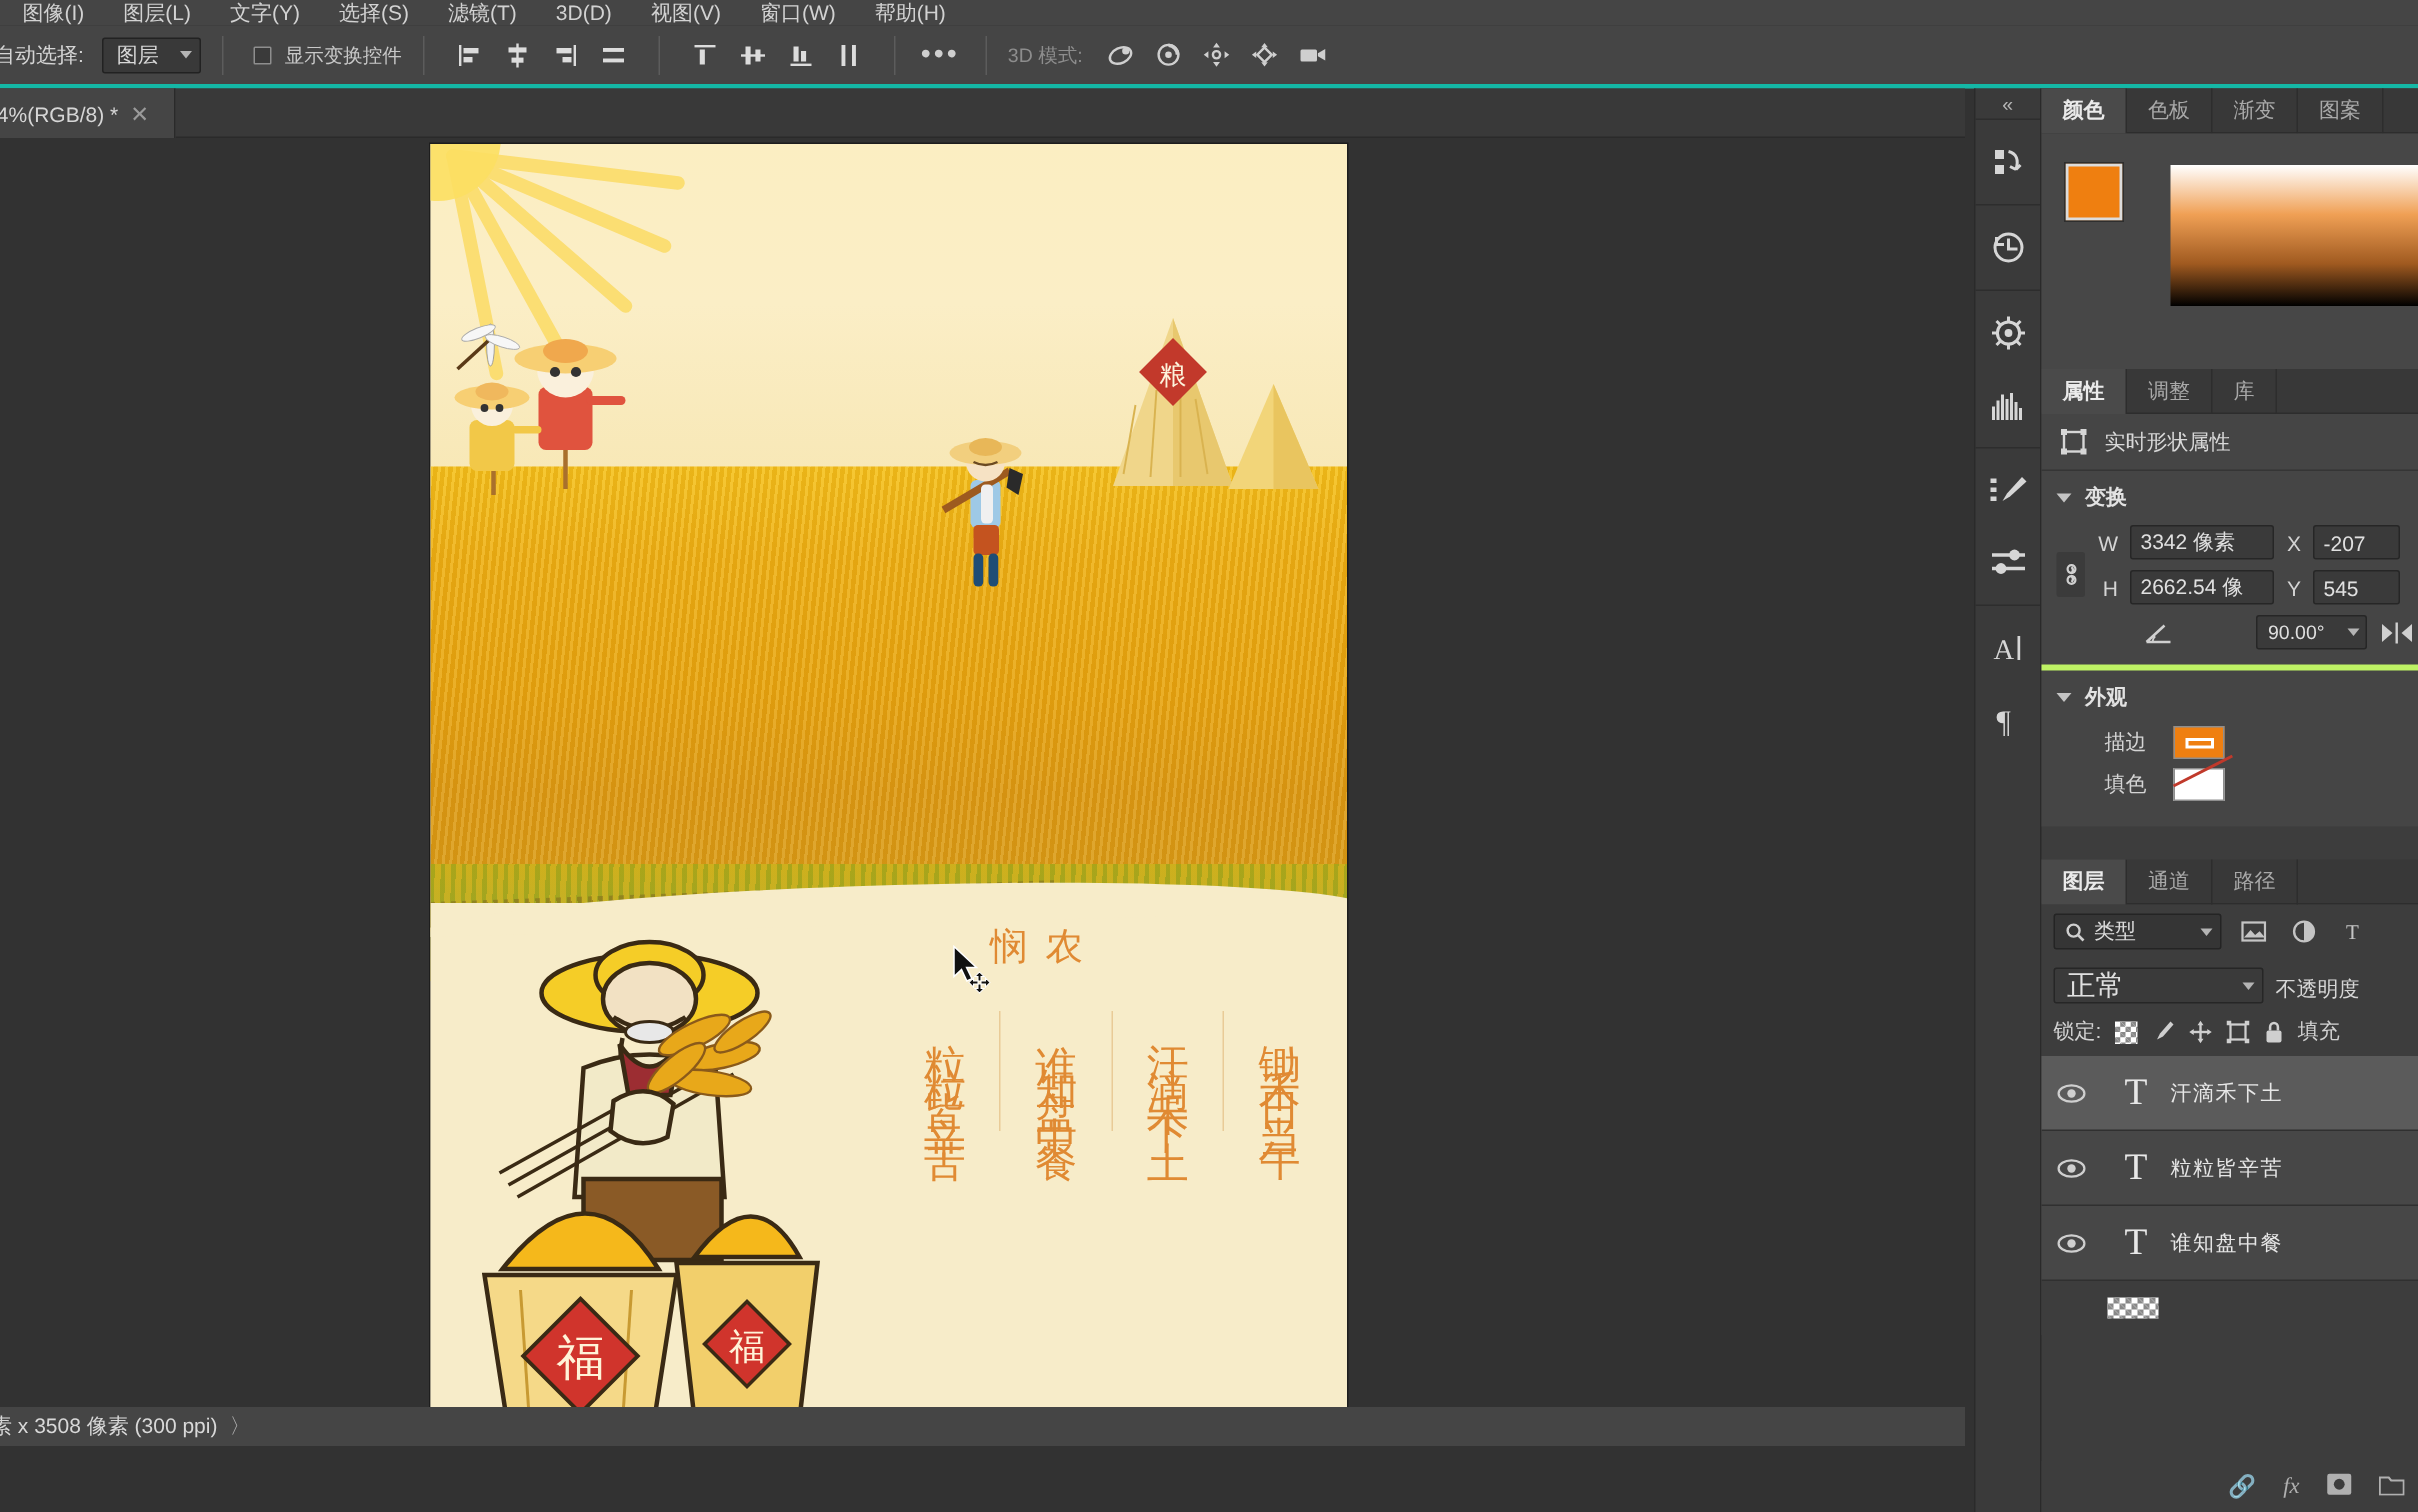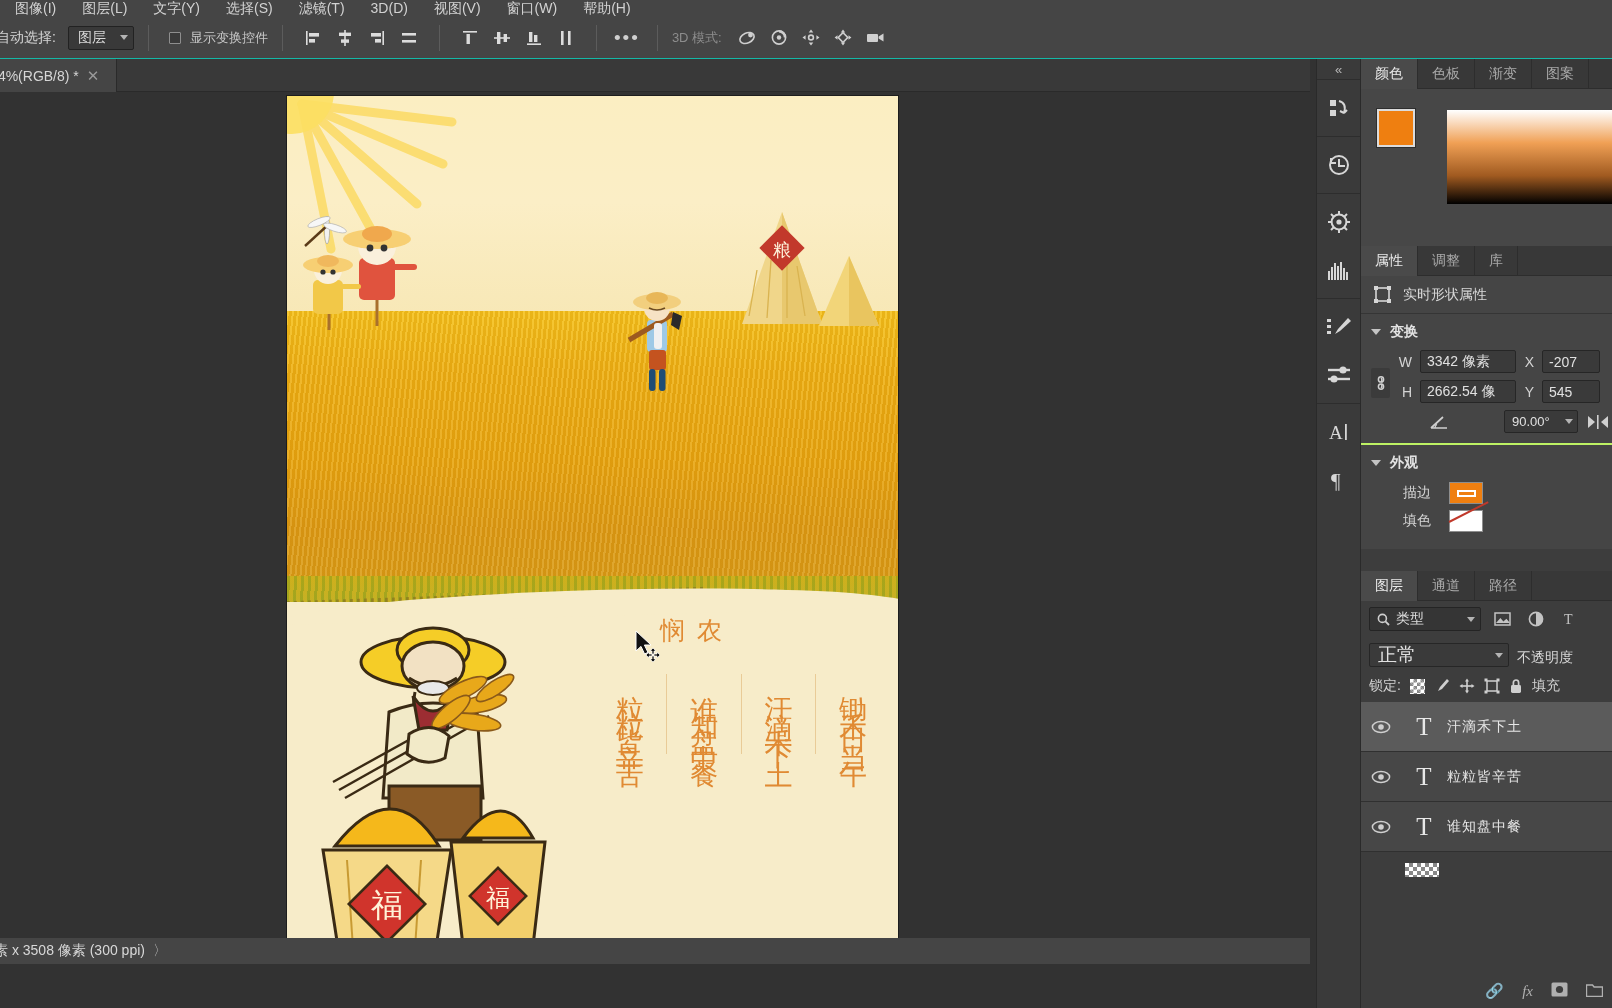--- a/index.html
+++ b/index.html
@@ -20,21 +20,21 @@
     overflow:hidden; padding-left:2px;
   }
   .menubar .mi {
     font-size:14px; color:#d2d2d2; padding:0 13px 1px 13px;
     line-height:15px; white-space:nowrap;
   }
 
   
   .optionsbar {
     position:absolute; left:0; top:17px; width:1612px; height:42px;
-    background:#454545; border-bottom:1px solid #14b8a6;
+    background:#454545; border-bottom:3px solid #14b8a6;
     display:flex; align-items:center; padding-left:0px;
   }
   .ob-label { font-size:14px; color:#d4d4d4; margin-left:-4px; }
   .ob-select {
     margin-left:12px; background:#393939; border:1px solid #222;
     height:24px; min-width:66px; border-radius:2px;
     display:flex; align-items:center; justify-content:space-between;
     padding:0 5px 0 9px; color:#d8d8d8; font-size:14px;
   }
   .caret { width:0;height:0; border-left:4px solid transparent;border-right:4px solid transparent;
@@ -125,21 +125,21 @@
   .rail-grp { border-top:1px solid #2d2d2d; padding:4px 0; }
   .rail-ico { width:44px;height:48px; display:flex;align-items:center;justify-content:center; }
 
   .dock {
     position:absolute; right:0; top:59px; width:252px; height:949px;
     background:#3d3d3d; border-left:1px solid #2a2a2a;
   }
   .panel-tabs { display:flex; height:30px; background:#383838; border-bottom:1px solid #2d2d2d;}
   .ptab { padding:0 14px; height:30px; display:flex;align-items:center;
           font-size:14px; color:#a9a9a9; border-right:1px solid #2d2d2d; }
-  .ptab.active { background:#4a4a4a; color:#eaeaea; }
+  .ptab.active { background:#4a4a4a; color:#eaeaea;font-weight:bold; }
 
   
   .colorpanel { height:157px; background:#474747; position:relative; }
   .swatches { position:absolute; left:16px; top:20px; width:58px;height:50px; }
   .sw-fg { position:absolute; left:0;top:0;width:38px;height:38px;background:#ef7f10;
            border:2px solid #dcdcdc; outline:1px solid #2e2e2e; }
   .sw-bg { position:absolute; left:22px;top:21px;width:30px;height:30px;background:#f8eed2;
            border:2px solid #dcdcdc; outline:1px solid #2e2e2e; z-index:-1;}
   .ramp { position:absolute; left:86px; top:21px; width:166px; height:94px;
           background:linear-gradient(180deg,#ffffff 0%,#f0a055 35%,#a05a20 70%,#000000 100%); }
@@ -159,21 +159,21 @@
   .xrow { display:flex; align-items:center; margin-bottom:7px; }
   .xlab { width:26px; text-align:right; font-size:14px; color:#d4d4d4; padding-right:8px;}
   .xfield { background:#3a3a3a; border:1px solid #262626; height:23px; border-radius:2px;
             display:flex;align-items:center;padding:0 6px; font-size:14px; color:#e0e0e0;
             white-space:nowrap; overflow:hidden; }
   .w-field { width:96px; } .x-field { width:58px; }
   .anglerow { display:flex; align-items:center; padding-left:36px; gap:8px; }
   .angle-field { background:#3a3a3a;border:1px solid #262626;height:23px;border-radius:2px;
                  width:74px; display:flex;align-items:center;justify-content:space-between;
                  padding:0 4px 0 7px; font-size:13px;color:#e0e0e0;margin-left:48px;}
-  .appearance { border-top:2px solid #bef264; padding-bottom:14px; }
+  .appearance { border-top:4px solid #bef264; padding-bottom:14px; }
   .approw { display:flex; align-items:center; padding:3px 0 3px 42px; gap:14px; }
   .approw .alab { font-size:14px;color:#d4d4d4; width:32px; }
   .fill-chip { width:34px;height:22px;background:#fff;border:1px solid #8e8e8e; position:relative;}
   .fill-chip:after{content:"";position:absolute;left:-1px;top:50%;width:44px;height:2px;
                    background:#c0392b;transform:rotate(-27deg);transform-origin:left center;}
   .stroke-chip { width:34px;height:22px;background:#ef7f10;border:1px solid #8e8e8e;
                  display:flex;align-items:center;justify-content:center;}
   .stroke-chip i { display:block;width:19px;height:7px;border:2px solid #fff;background:transparent;}
 
   

